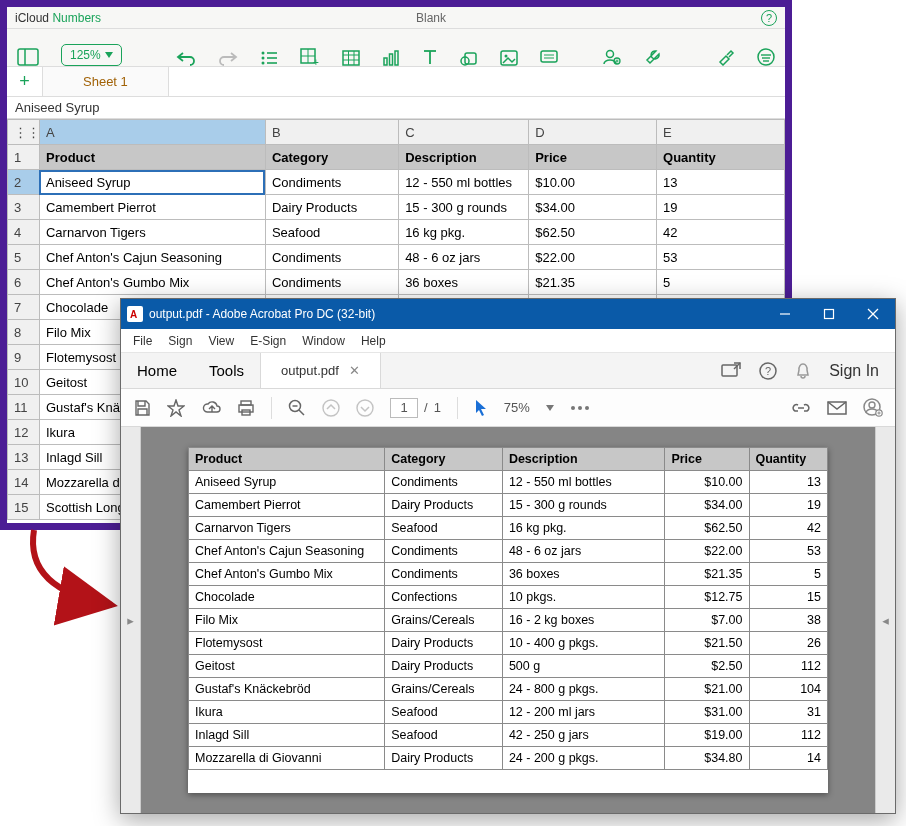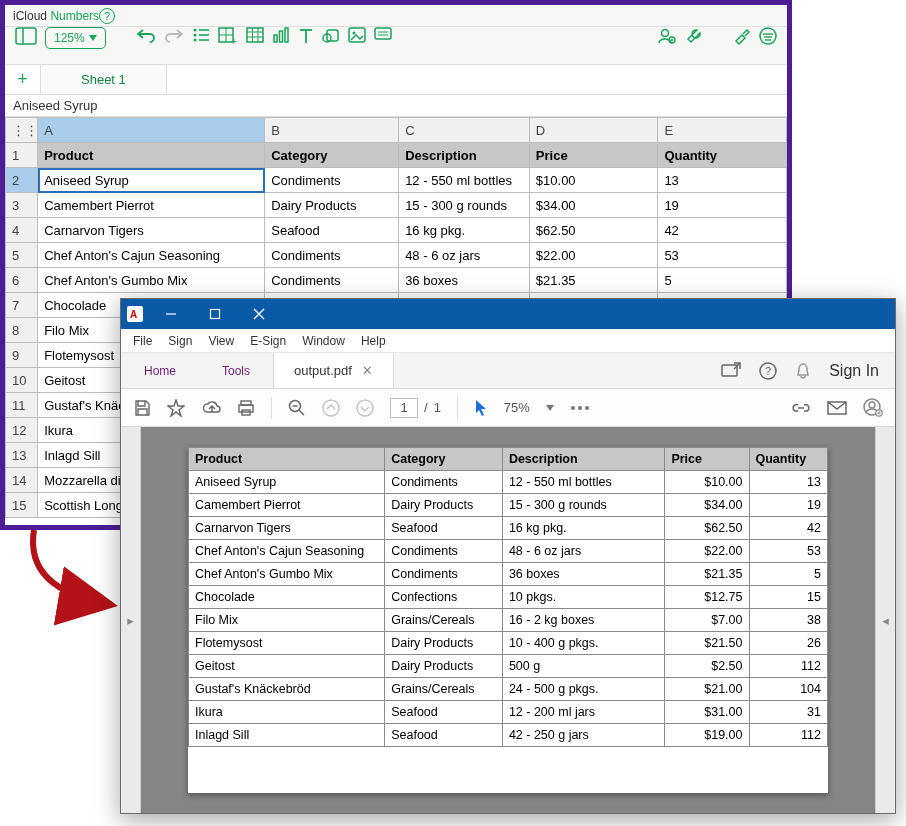--- a/index.html
+++ b/index.html
@@ -1,35 +1,35 @@
 <!DOCTYPE html>
 <html><head>
 <meta charset="utf-8">
 <style>
   * { box-sizing: border-box; margin: 0; padding: 0; }
   body { font-family: -apple-system, "Helvetica Neue", Arial, sans-serif; font-size: 13px; background: #fff; width: 906px; height: 826px; position: relative; overflow: hidden; }
 
   
-  .numbers-app { position: absolute; left: 0; top: 0; width: 792px; height: 530px; border: 5px solid #4c1d95; background: #fff; }
+  .numbers-app { position: absolute; left: 0; top: 0; width: 792px; height: 530px; border: 7px solid #4c1d95; background: #fff; }
   .numbers-titlebar { height: 22px; display: flex; align-items: center; border-bottom: 1px solid #ddd; background: #f7f7f5; font-size: 12px; padding: 0 8px; }
   .numbers-titlebar .left { color: #333; }
   .numbers-titlebar .left .brand { color: #1aa35a; font-weight: 500; }
   .numbers-titlebar .center { flex: 1; text-align: center; color: #666; }
   .numbers-titlebar .right { color: #1aa35a; }
   .help-circle { display: inline-flex; width: 16px; height: 16px; border: 1.5px solid #1aa35a; border-radius: 50%; align-items: center; justify-content: center; font-size: 11px; color: #1aa35a; }
 
-  .numbers-toolbar { height: 38px; display: flex; align-items: flex-start; gap: 8px; padding: 0 10px; border-bottom: 1px solid #ddd; background: #f7f7f5; }
+  .numbers-toolbar { height: 38px; display: flex; align-items: flex-end; gap: 22px; padding: 0 10px; border-bottom: 1px solid #ddd; background: #f7f7f5; }
   .tb-btn { display: inline-flex; align-items: center; justify-content: center; color: #1aa35a; cursor: pointer; }
   .tb-btn.disabled { color: #bbb; cursor: default; }
   .tb-sep { width: 14px; }
   .zoom-pill { border: 1px solid #1aa35a; color: #1aa35a; border-radius: 5px; padding: 3px 8px; display: inline-flex; align-items: center; gap: 4px; font-size: 12px; }
 
   .sheet-tabs { height: 30px; display: flex; align-items: stretch; border-bottom: 1px solid #ddd; background: #fff; }
   .sheet-add { width: 36px; display: flex; align-items: center; justify-content: center; color: #1aa35a; font-size: 18px; border-right: 1px solid #ddd; cursor: pointer; }
-  .sheet-tab { padding: 0 40px; display: flex; align-items: center; border-right: 1px solid #ddd; background: #fafafa; font-size: 13px; color: #15803d; cursor: pointer; }
+  .sheet-tab { padding: 0 40px; display: flex; align-items: center; border-right: 1px solid #ddd; background: #fafafa; font-size: 13px; color: #a16207; cursor: pointer; }
 
   .formula-bar { height: 22px; padding: 2px 8px; border-bottom: 1px solid #ddd; font-size: 13px; color: #333; display: flex; align-items: center; }
 
   .sheet-grid { position: relative; }
   table.sheet { border-collapse: collapse; width: 100%; table-layout: fixed; }
   table.sheet th, table.sheet td { border: 1px solid #bcbcbc; height: 25px; padding: 0 6px; font-size: 13px; text-align: left; overflow: hidden; white-space: nowrap; }
   .colhead { background: #f0f0f0; text-align: center; font-weight: normal; color: #444; }
   .colhead.sel { background: #a9cdea; }
   .rowhead { background: #f0f0f0; text-align: center; font-weight: normal; color: #444; width: 30px; }
   .rowhead.sel { background: #a9cdea; }
@@ -43,21 +43,21 @@
   
   .acrobat { position: absolute; left: 120px; top: 298px; width: 776px; height: 516px; background: #fff; box-shadow: 0 6px 24px rgba(0,0,0,0.35); border: 1px solid #6a6a6a; font-family: "Segoe UI", Arial, sans-serif; }
   .ac-titlebar { height: 30px; background: #0a5aa8; color: #fff; display: flex; align-items: center; font-size: 12px; }
   .ac-titlebar .appicon { width: 28px; display: flex; align-items: center; justify-content: center; }
   .ac-titlebar .title { flex: 1; }
   .ac-winbtn { width: 44px; height: 30px; display: flex; align-items: center; justify-content: center; cursor: pointer; }
   .ac-menubar { height: 24px; display: flex; align-items: center; gap: 16px; padding: 0 12px; font-size: 12px; color: #333; background: #fff; border-bottom: 1px solid #e6e6e6; }
   .ac-menubar span { cursor: pointer; }
 
   .ac-tabs { height: 36px; display: flex; align-items: stretch; background: #f4f4f4; border-bottom: 1px solid #d9d9d9; }
-  .ac-nav { display: flex; align-items: center; padding: 0 23px; font-size: 12px; color: #701a75; cursor: pointer; }
+  .ac-nav { display: flex; align-items: center; padding: 0 16px; font-size: 15px; color: #000000; cursor: pointer; }
   .ac-doc-tab { display: flex; align-items: center; gap: 10px; padding: 0 20px; background: #fff; border-right: 1px solid #d9d9d9; border-left: 1px solid #d9d9d9; font-size: 13px; color: #333; }
   .ac-doc-tab .x { color: #888; cursor: pointer; }
   .ac-tabs .spacer { flex: 1; }
   .ac-top-icons { display: flex; align-items: center; gap: 18px; padding: 0 16px; color: #666; }
   .sign-in { font-size: 16px; color: #333; cursor: pointer; }
 
   .ac-toolbar { height: 38px; display: flex; align-items: center; gap: 16px; padding: 0 12px; border-bottom: 1px solid #d9d9d9; background: #fdfdfd; color: #555; }
   .ac-tool { display: inline-flex; align-items: center; justify-content: center; cursor: pointer; color: #666; }
   .ac-tool.disabled { color: #c3c3c3; cursor: default; }
   .page-ind { display: flex; align-items: center; gap: 6px; font-size: 13px; color: #555; }
@@ -79,20 +79,21 @@
 </style>
 </head>
 <body>
 
 <div class="numbers-app">
   <div class="numbers-titlebar">
     <div class="left">
       <span>iCloud</span>
       <span class="brand">Numbers</span>
     </div>
+    <div class="center">Blank</div>
     <div class="right"><span class="help-circle">?</span></div>
   </div>
 
   <div class="numbers-toolbar">
     <span class="tb-btn">
       <svg width="22" height="18">
           <rect x="1" y="1" width="20" height="16" rx="2" fill="none" stroke="#1aa35a" stroke-width="1.5"></rect>
           <line x1="8" y1="1" x2="8" y2="17" stroke="#1aa35a" stroke-width="1.5"></line>
         </svg>
     </span>
@@ -369,20 +370,21 @@
 </svg>
 
 <div class="acrobat">
   <div class="ac-titlebar">
     <div class="appicon">
       <svg width="16" height="16">
           <rect width="16" height="16" rx="2" fill="#fff"></rect>
           <text x="3" y="12" font-size="10" font-weight="bold" fill="#c00">A</text>
         </svg>
     </div>
+    <div class="title">output.pdf - Adobe Acrobat Pro DC (32-bit)</div>
     <div class="ac-winbtn">
         <svg width="12" height="12">
           <line x1="1" y1="6" x2="11" y2="6" stroke="#fff" stroke-width="1.2"></line>
         </svg>
       </div>
     <div class="ac-winbtn">
         <svg width="12" height="12">
           <rect x="1.5" y="1.5" width="9" height="9" fill="none" stroke="#fff" stroke-width="1.2"></rect>
         </svg>
       </div>
@@ -606,37 +608,44 @@
               <tr>
                 <td>Geitost</td>
                 <td>Dairy Products</td>
                 <td>500 g</td>
                 <td class="num">$2.50</td>
                 <td class="num">112</td>
               </tr>
               <tr>
                 <td>Gustaf's Knäckebröd</td>
                 <td>Grains/Cereals</td>
-                <td>24 - 500 g pkgs.</td>
+                <td>24 - 800 g pkgs.</td>
                 <td class="num">$21.00</td>
                 <td class="num">104</td>
               </tr>
               <tr>
                 <td>Ikura</td>
                 <td>Seafood</td>
                 <td>12 - 200 ml jars</td>
                 <td class="num">$31.00</td>
                 <td class="num">31</td>
               </tr>
               <tr>
                 <td>Inlagd Sill</td>
                 <td>Seafood</td>
                 <td>42 - 250 g  jars</td>
                 <td class="num">$19.00</td>
                 <td class="num">112</td>
               </tr>
+              <tr>
+                <td>Mozzarella di Giovanni</td>
+                <td>Dairy Products</td>
+                <td>24 - 200 g pkgs.</td>
+                <td class="num">$34.80</td>
+                <td class="num">14</td>
+              </tr>
             </tbody>
         </table>
       </div>
     </div>
     <div class="ac-rail right">◂</div>
   </div>
 </div>
 
 </body></html>

